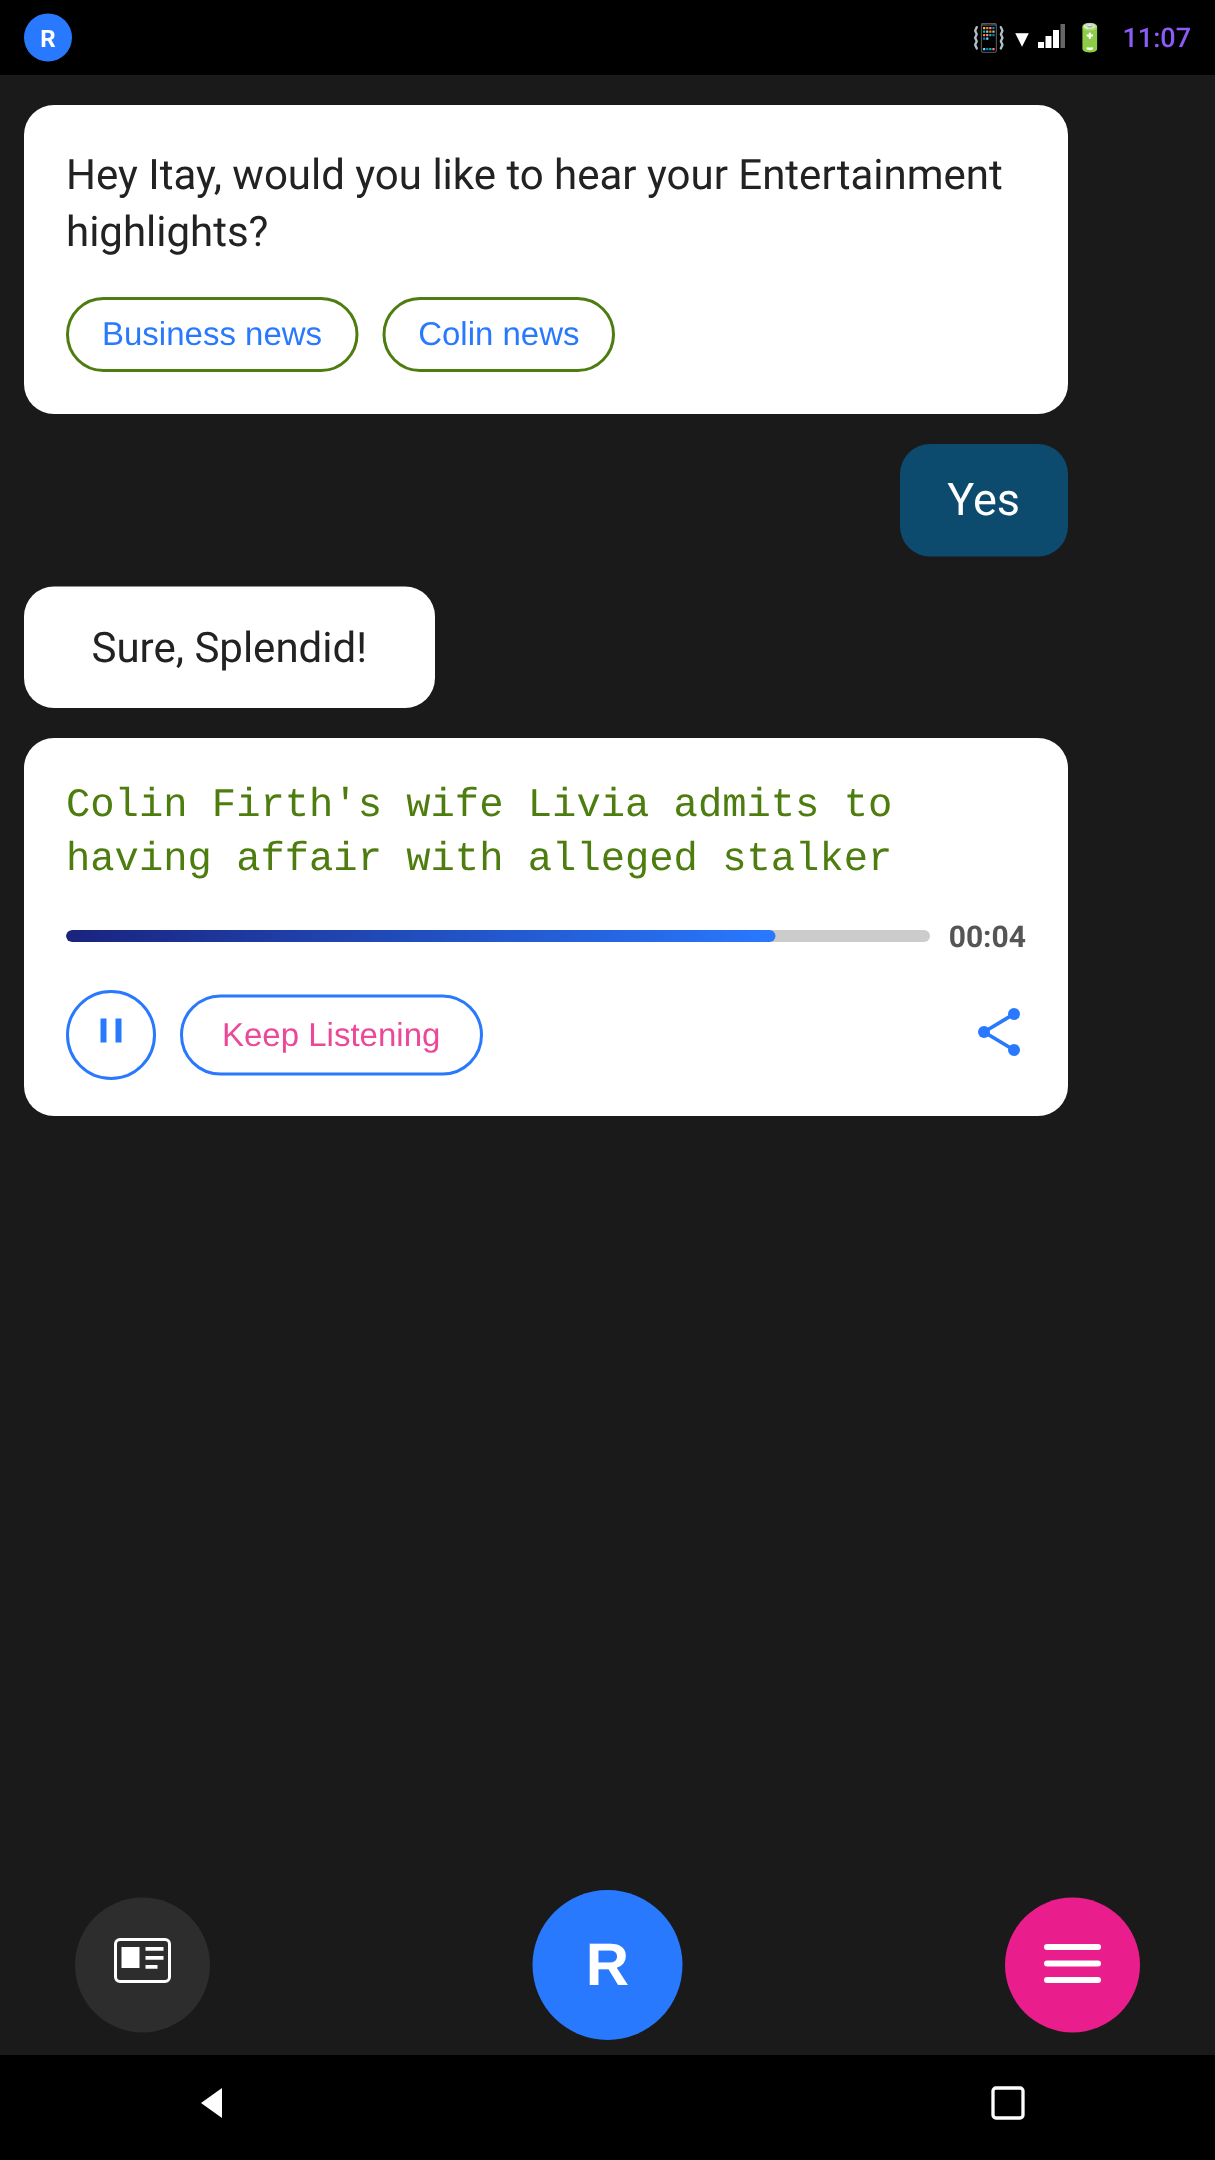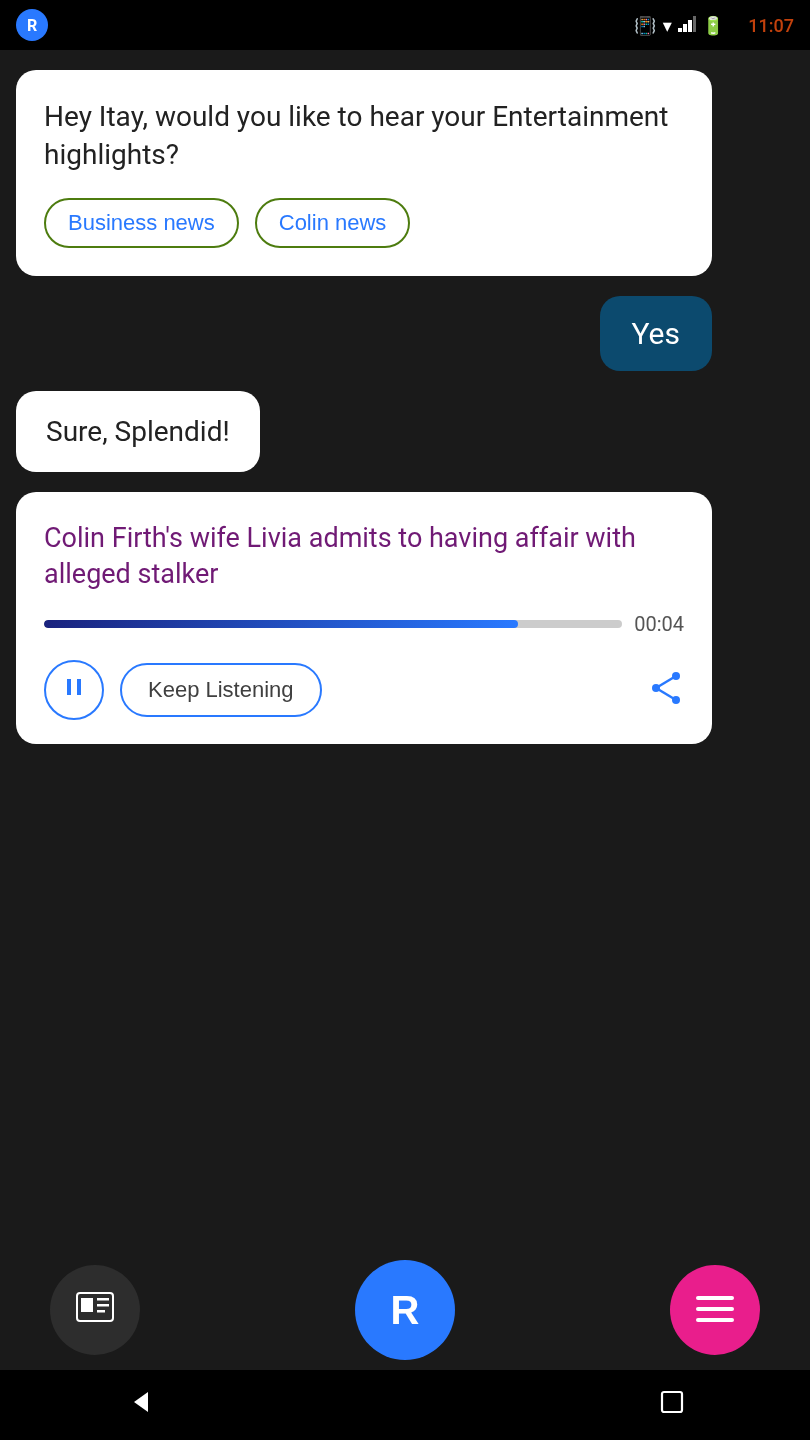--- a/index.html
+++ b/index.html
@@ -46,22 +46,22 @@
       display: flex;
       align-items: center;
       gap: 6px;
       color: white;
       font-size: 16px;
     }
 
     .status-time {
       font-size: 18px;
       font-weight: 500;
-      color: #c2410c;
-      margin-left: 18px;
+      color: #8b5cf6;
+      margin-left: 4px;
     }
 
     
     .chat-area {
       width: 728px;
       height: 1300px;
       background: #1a1a1a;
       padding: 20px 16px;
       display: flex;
       flex-direction: column;
@@ -113,44 +113,45 @@
     .user-text {
       font-size: 30px;
       color: white;
       font-weight: 400;
     }
 
     
     .bot-short-bubble {
       background: #ffffff;
       border-radius: 20px;
-      padding: 24px 30px;
+      padding: 24px 45px;
       align-self: flex-start;
       max-width: 400px;
     }
 
     .bot-short-text {
       font-size: 28px;
       color: #222;
     }
 
     
     .news-card {
       background: #ffffff;
       border-radius: 20px;
       padding: 28px 28px 24px 28px;
       max-width: 780px;
       align-self: flex-start;
     }
 
     .news-headline {
       font-size: 27px;
-      color: #701a75;
+      color: #4d7c0f;
       line-height: 1.35;
       margin-bottom: 20px;
+      font-family: Liberation Mono, monospace;
     }
 
     .audio-controls {
       display: flex;
       align-items: center;
       gap: 16px;
     }
 
     .pause-btn {
       width: 60px;
@@ -167,21 +168,21 @@
     .pause-icon {
       color: #2979ff;
       font-size: 22px;
     }
 
     .keep-listening-btn {
       border: 2px solid #2979ff;
       border-radius: 50px;
       padding: 12px 26px;
       background: transparent;
-      color: #404040;
+      color: #ec4899;
       font-size: 22px;
       cursor: pointer;
     }
 
     .share-btn {
       margin-left: auto;
       background: transparent;
       border: none;
       cursor: pointer;
     }
@@ -286,20 +287,21 @@
       height: 100%;
       width: 82%;
       background: linear-gradient(to right, #1a237e, #2979ff);
       border-radius: 4px;
     }
 
     .time-label {
       font-size: 20px;
       color: #555;
       white-space: nowrap;
+      font-weight: bold;
     }
   </style>
 </head>
 <body>
 
 <div class="status-bar">
   <div class="status-left">
     <div class="app-icon-r">
       <span>R</span>
     </div>

